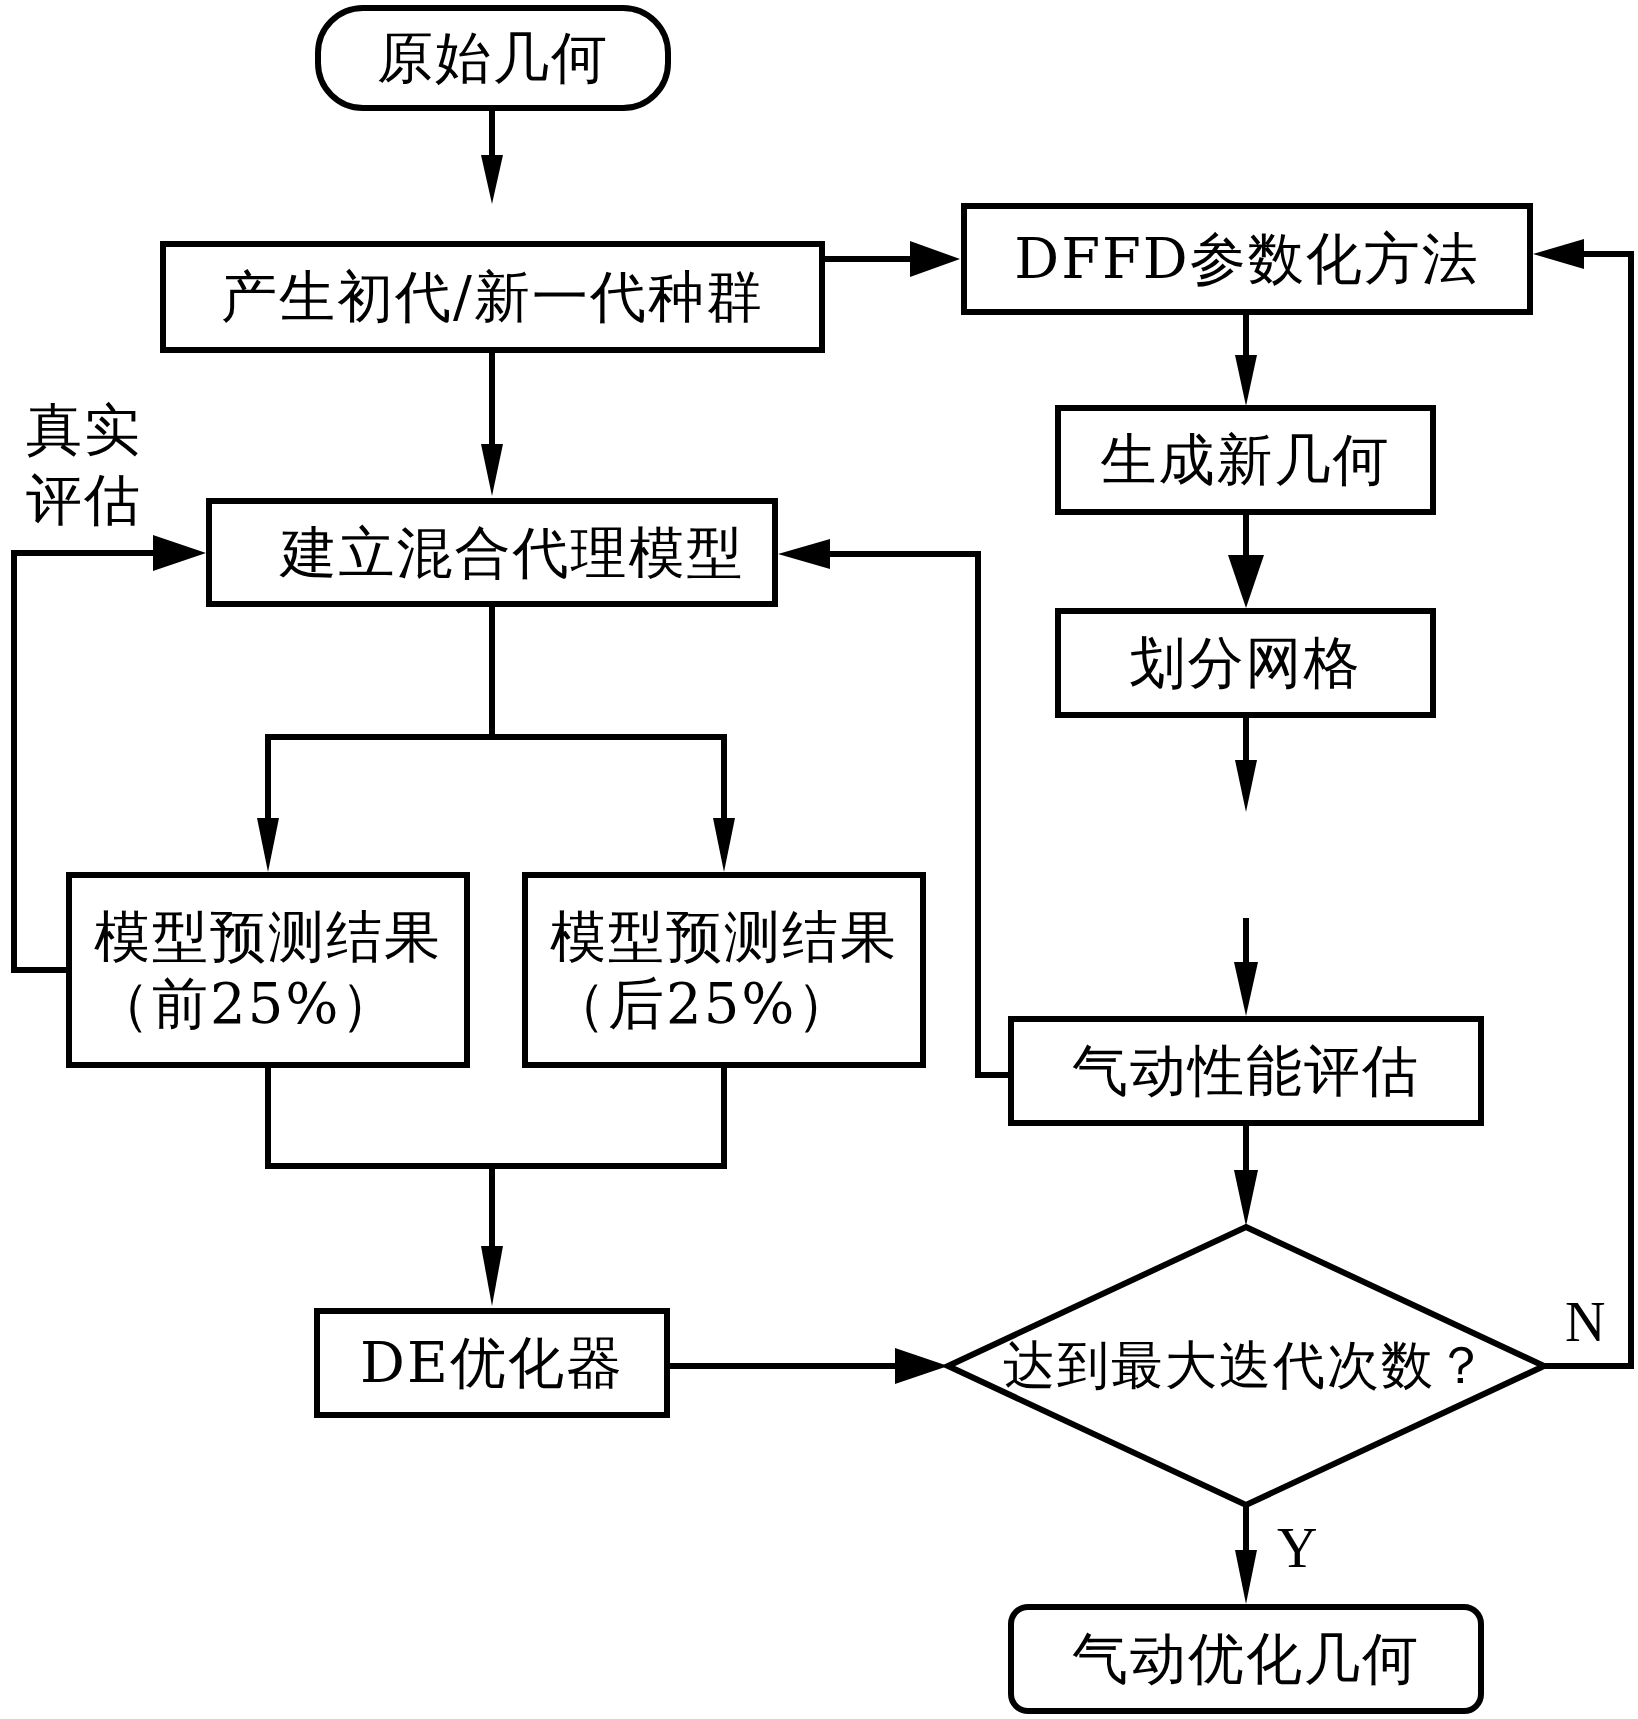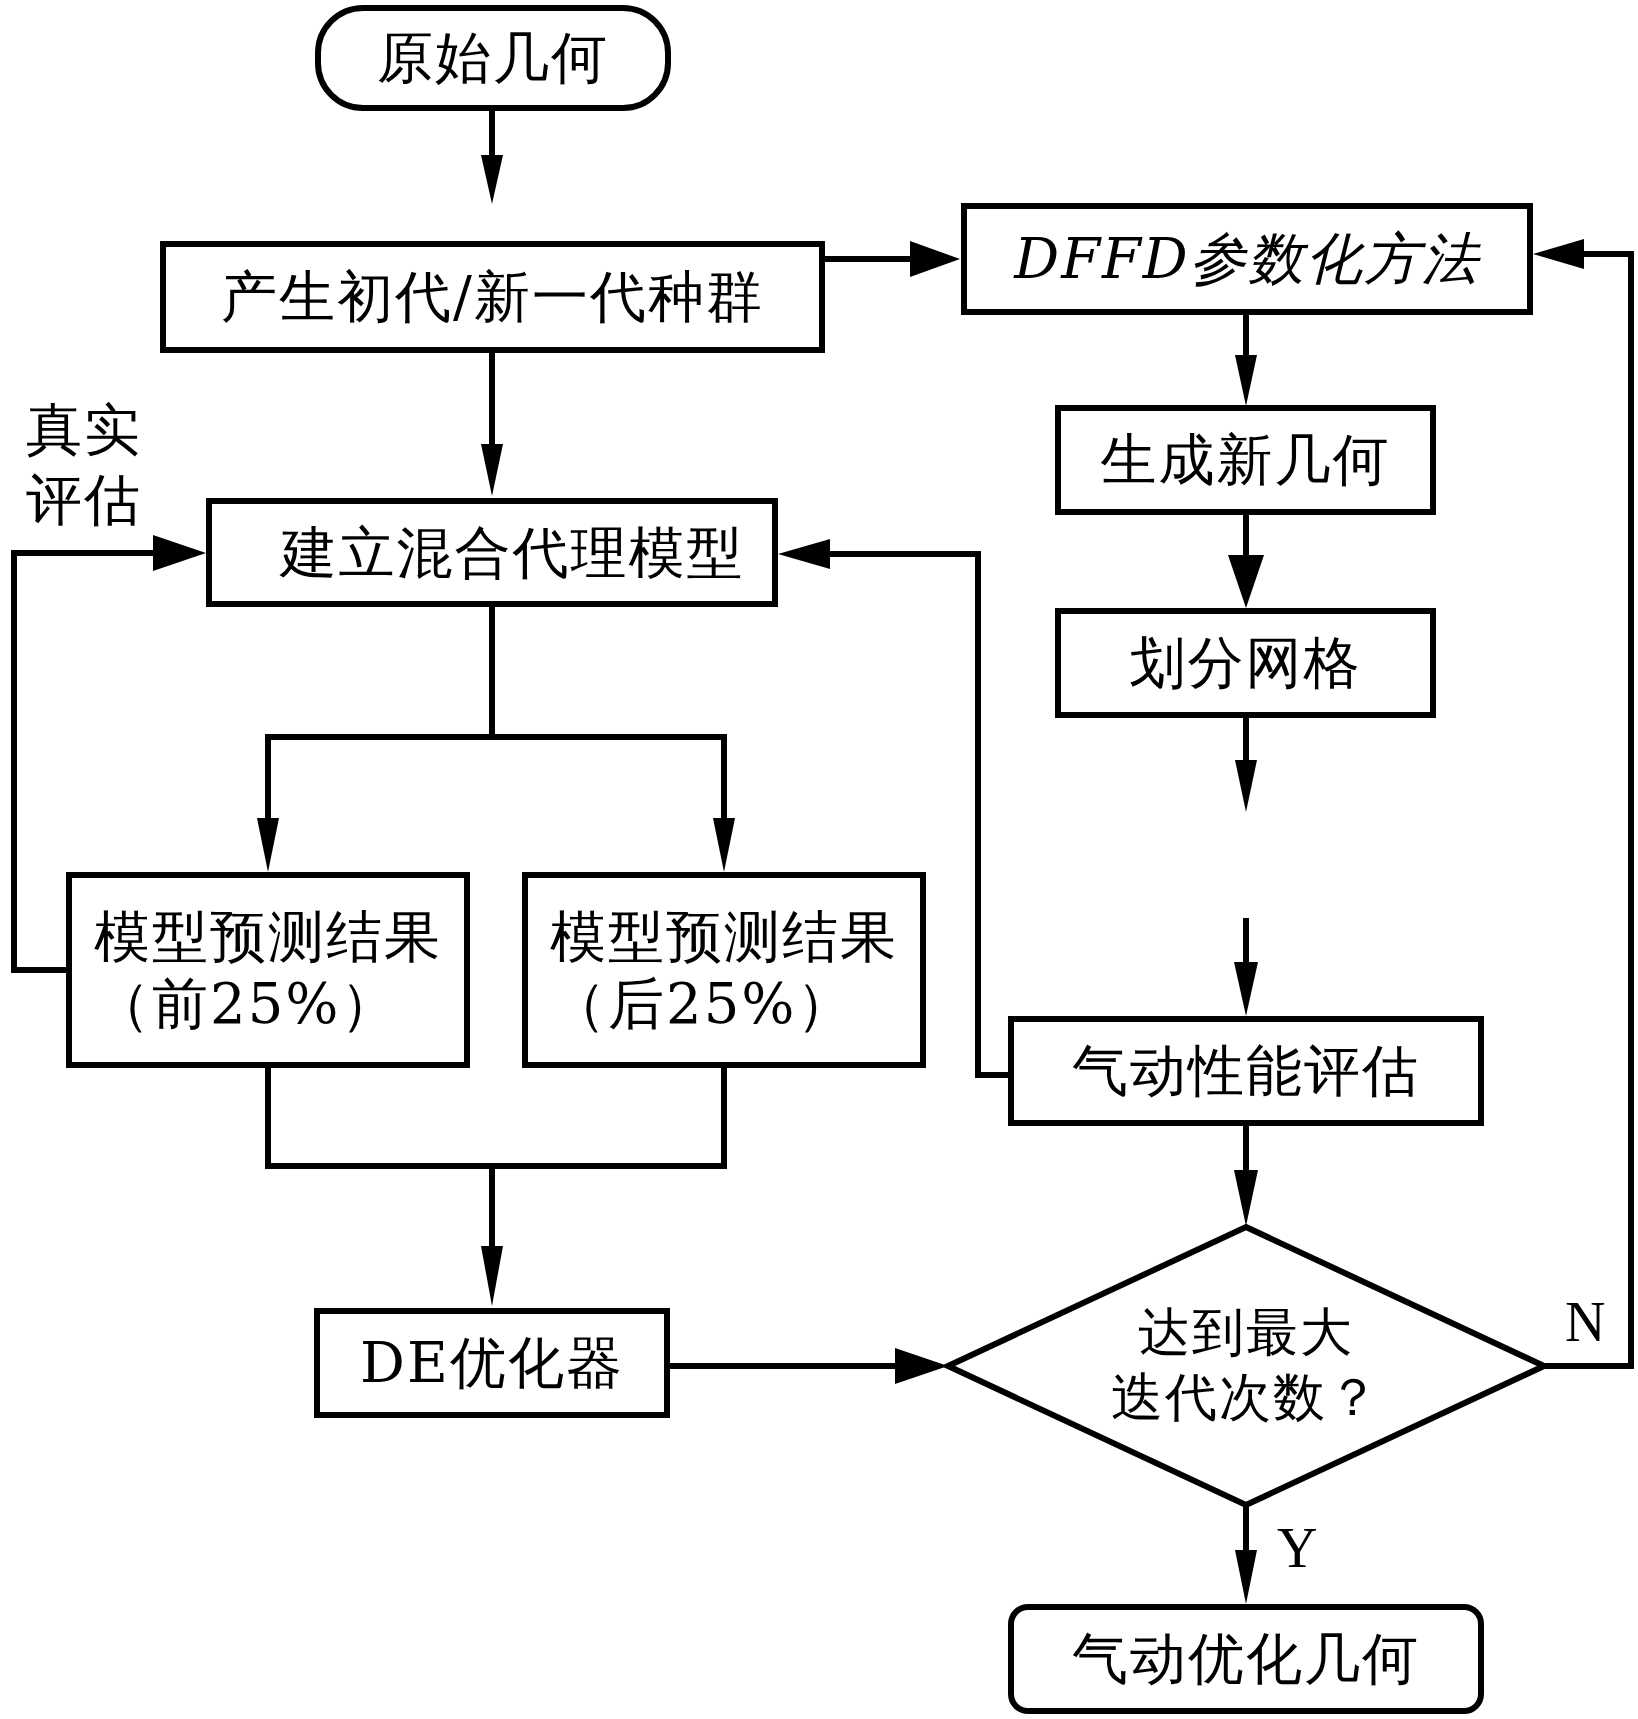--- a/index.html
+++ b/index.html
@@ -53,21 +53,21 @@
     }
     .yn {
       position: absolute;
       font-family: "Liberation Serif", "DejaVu Serif", serif;
       font-size: 56px;
       line-height: 1;
     }
     .diamond-text {
       position: absolute;
       display: flex;
-      flex-direction: column;
+      flex-direction: row;
       align-items: center;
       justify-content: center;
       font-size: 52px;
       line-height: 1.25;
       letter-spacing: 2px;
       white-space: nowrap;
       text-align: center;
     }
     svg line, svg polyline {
       stroke: #000;
@@ -145,21 +145,21 @@
   </svg>
 
   <div class="node terminal" style="left:315px;top:5px;width:356px;height:106px;">
     <span>原始几何</span>
   </div>
 
   <div class="node" style="left:160px;top:203px;width:665px;height:112px;margin-top:38px;">
     <span>产生初代/新一代种群</span>
   </div>
 
-  <div class="node" style="left:961px;top:203px;width:572px;height:112px;font-style:italic;">
+  <div class="node" style="left:961px;top:203px;width:572px;height:112px;">
     <span>DFFD参数化方法</span>
   </div>
 
   <div class="node" style="left:1055px;top:405px;width:381px;height:110px;">
     <span>生成新几何</span>
   </div>
 
   <div class="node" style="left:1055px;top:608px;width:381px;height:110px;">
     <span>划分网格</span>
   </div>

